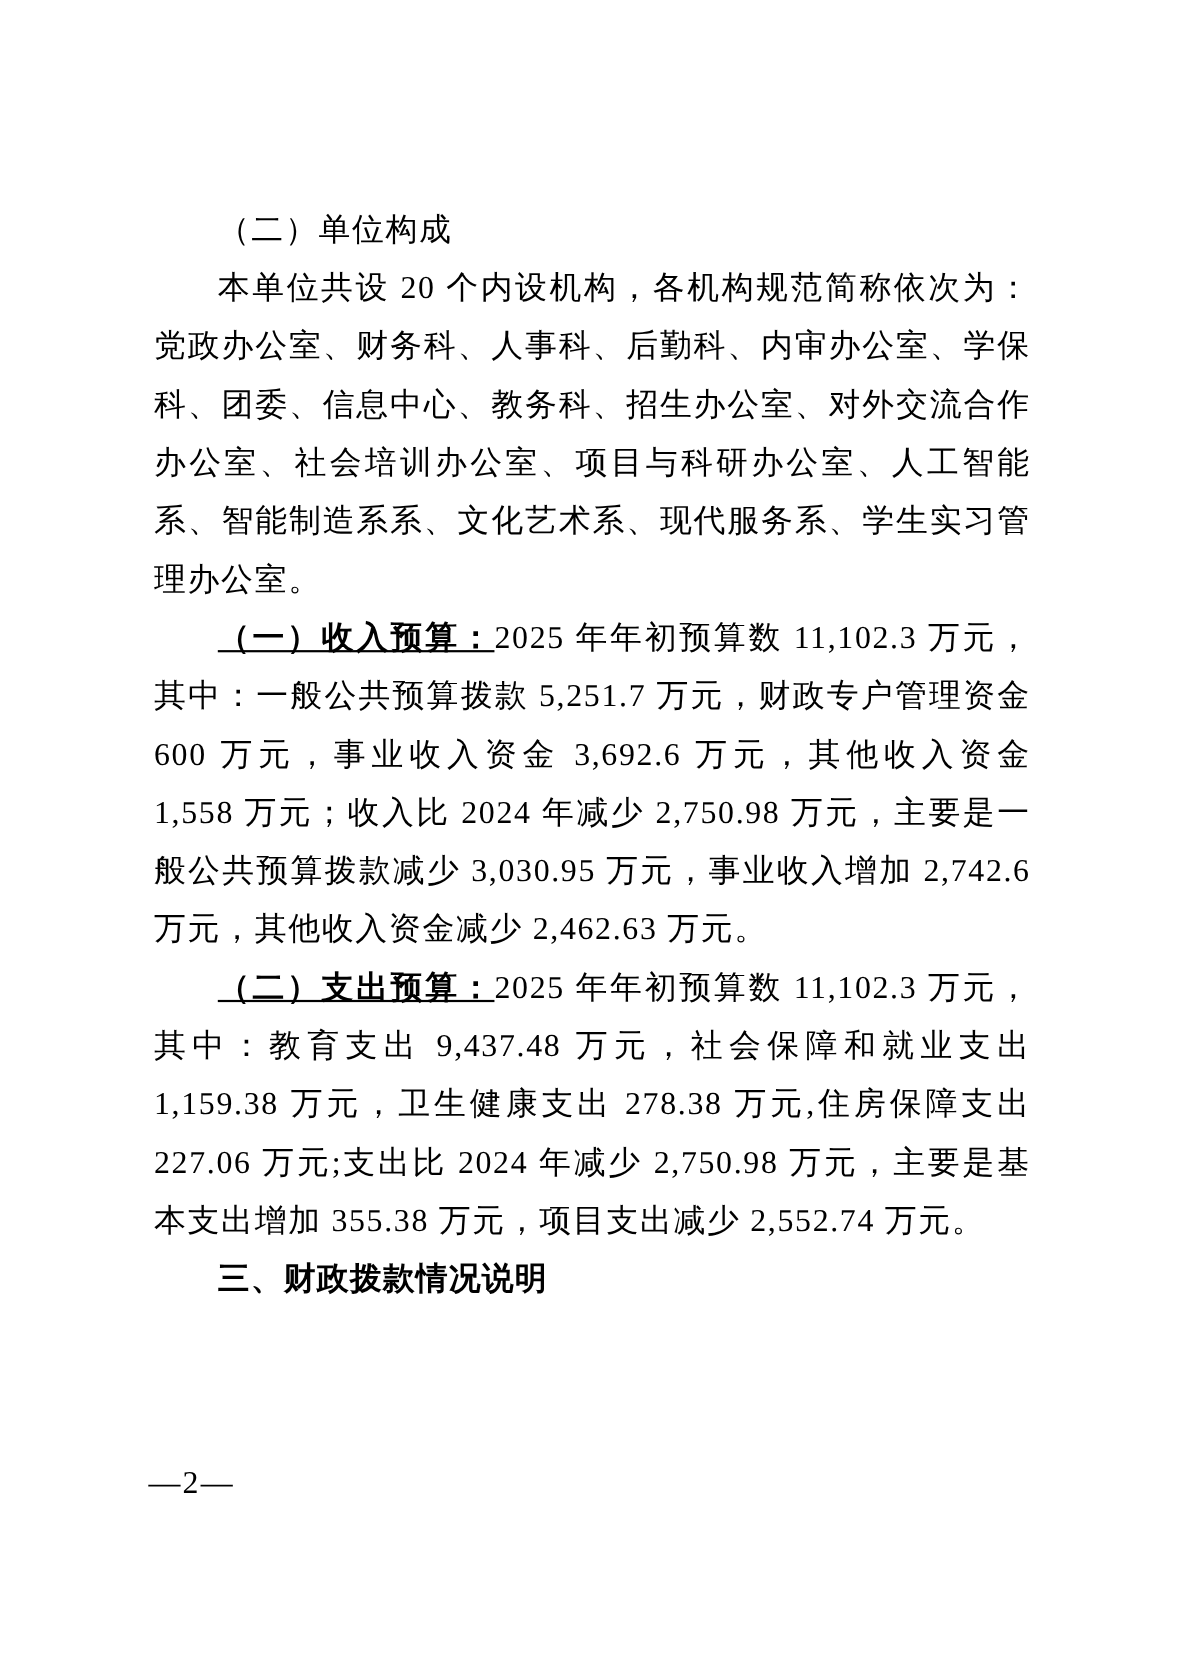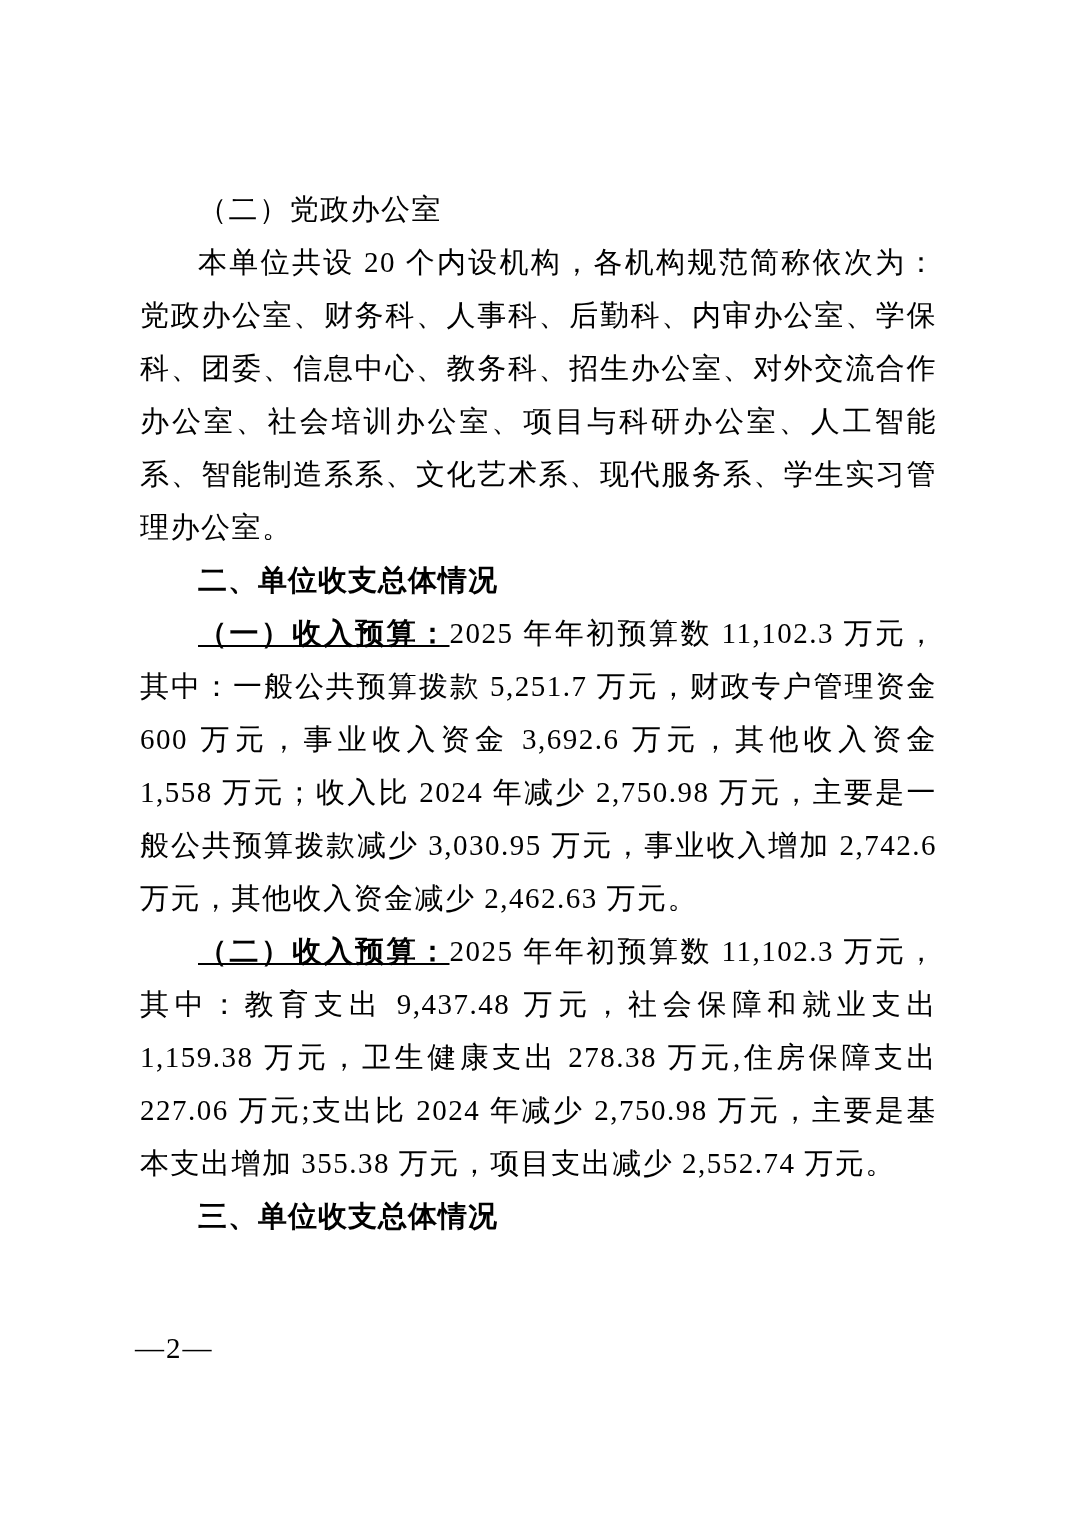--- a/index.html
+++ b/index.html
@@ -54,29 +54,28 @@
       letter-spacing: 2px;
       color: #000000;
     }
   </style>
 </head>
 <body>
 
 <div class="page">
   <div class="content">
 
-    <p class="kai-sub">（二）党政办公室</p>
+    <p class="kai-sub">（二）单位构成</p>
 
     <p class="body">本单位共设 20 个内设机构，各机构规范简称依次为：党政办公室、财务科、人事科、后勤科、内审办公室、学保科、团委、信息中心、教务科、招生办公室、对外交流合作办公室、社会培训办公室、项目与科研办公室、人工智能系、智能制造系系、文化艺术系、现代服务系、学生实习管理办公室。</p>
 
-    <p class="heading">二、单位收支总体情况</p>
 
     <p class="body"><span class="lead">（一）收入预算：</span><span>2025 年年初预算数 11,102.3 万元，其中：一般公共预算拨款 5,251.7 万元，财政专户管理资金 600 万元，事业收入资金 3,692.6 万元，其他收入资金 1,558 万元；收入比 2024 年减少 2,750.98 万元，主要是一般公共预算拨款减少 3,030.95 万元，事业收入增加 2,742.6 万元，其他收入资金减少 2,462.63 万元。</span></p>
 
 
-    <p class="body"><span class="lead">（二）收入预算：</span><span>2025 年年初预算数 11,102.3 万元，其中：教育支出 9,437.48 万元，社会保障和就业支出 1,159.38 万元，卫生健康支出 278.38 万元,住房保障支出 227.06 万元;支出比 2024 年减少 2,750.98 万元，主要是基本支出增加 355.38 万元，项目支出减少 2,552.74 万元。</span></p>
+    <p class="body"><span class="lead">（二）支出预算：</span><span>2025 年年初预算数 11,102.3 万元，其中：教育支出 9,437.48 万元，社会保障和就业支出 1,159.38 万元，卫生健康支出 278.38 万元,住房保障支出 227.06 万元;支出比 2024 年减少 2,750.98 万元，主要是基本支出增加 355.38 万元，项目支出减少 2,552.74 万元。</span></p>
 
-    <p class="heading">三、单位收支总体情况</p>
+    <p class="heading">三、财政拨款情况说明</p>
 
   </div>
 
   <div class="footer">—2—</div>
 </div>
 
 </body></html>

